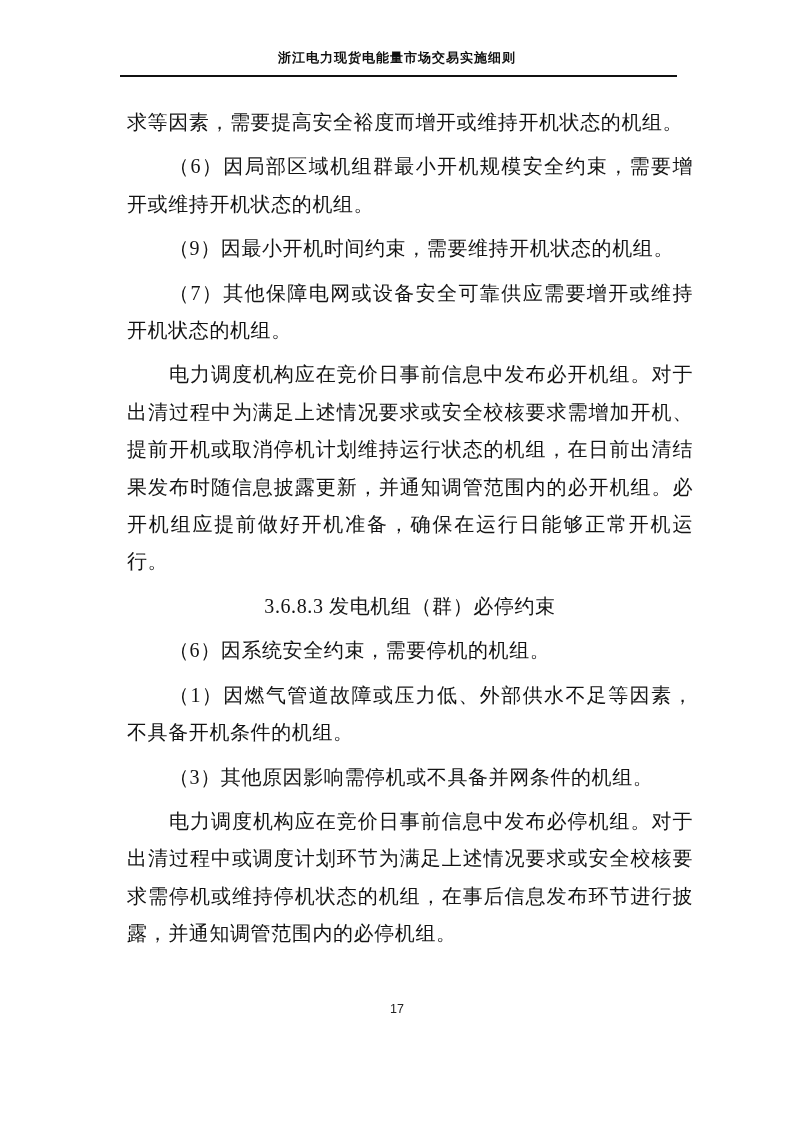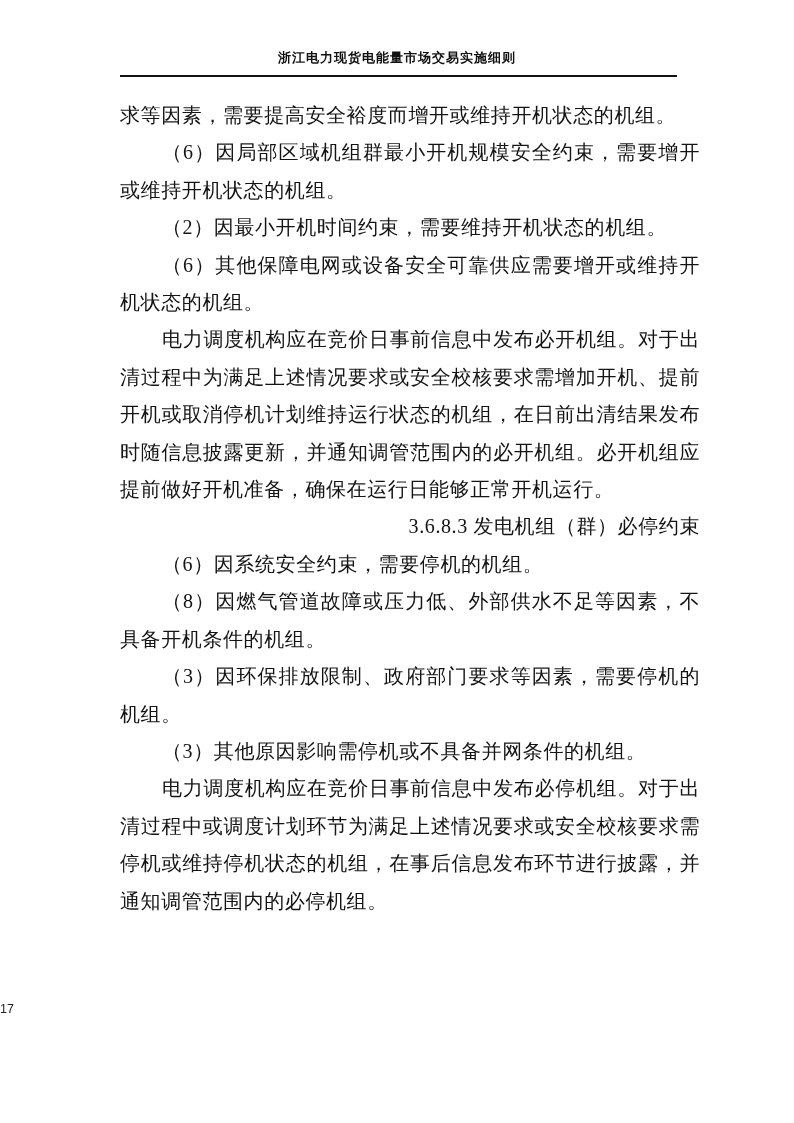--- a/index.html
+++ b/index.html
@@ -46,65 +46,64 @@
     width: 580px;
     font-size: 20px;
     line-height: 37.4px;
     letter-spacing: 0.6px;
     text-align: justify;
     text-justify: inter-character;
     word-break: break-all;
     color: #141414;
   }
   .para {
-    margin: 0;
+    margin: 7px;
     padding: 0;
     text-indent: 42px;
   }
   .para.continuation {
     text-indent: 0;
   }
   .para.heading {
     text-indent: 0;
-    text-align: right;
+    text-align: center;
   }
   
   .footer {
     position: absolute;
     top: 999px;
     left: 0;
     width: 100%;
-    text-align: left;
+    text-align: center;
   }
   .page-number {
     font-family: "Liberation Sans", "DejaVu Sans", sans-serif;
     font-size: 12.5px;
     color: #222222;
   }
 </style>
 </head>
 <body>
 
 <div class="page">
 
   <div class="header">
     <span class="header-title">浙江电力现货电能量市场交易实施细则</span>
   </div>
   <div class="header-rule"></div>
 
   <div class="doc-body">
     <p class="para continuation">求等因素，需要提高安全裕度而增开或维持开机状态的机组。</p>
     <p class="para">（6）因局部区域机组群最小开机规模安全约束，需要增开或维持开机状态的机组。</p>
-    <p class="para">（2）因最小开机时间约束，需要维持开机状态的机组。</p>
-    <p class="para">（6）其他保障电网或设备安全可靠供应需要增开或维持开机状态的机组。</p>
+    <p class="para">（9）因最小开机时间约束，需要维持开机状态的机组。</p>
+    <p class="para">（7）其他保障电网或设备安全可靠供应需要增开或维持开机状态的机组。</p>
     <p class="para">电力调度机构应在竞价日事前信息中发布必开机组。对于出清过程中为满足上述情况要求或安全校核要求需增加开机、提前开机或取消停机计划维持运行状态的机组，在日前出清结果发布时随信息披露更新，并通知调管范围内的必开机组。必开机组应提前做好开机准备，确保在运行日能够正常开机运行。</p>
     <p class="para heading">3.6.8.3 发电机组（群）必停约束</p>
     <p class="para">（6）因系统安全约束，需要停机的机组。</p>
-    <p class="para">（8）因燃气管道故障或压力低、外部供水不足等因素，不具备开机条件的机组。</p>
-    <p class="para">（3）因环保排放限制、政府部门要求等因素，需要停机的机组。</p>
+    <p class="para">（1）因燃气管道故障或压力低、外部供水不足等因素，不具备开机条件的机组。</p>
     <p class="para">（3）其他原因影响需停机或不具备并网条件的机组。</p>
     <p class="para">电力调度机构应在竞价日事前信息中发布必停机组。对于出清过程中或调度计划环节为满足上述情况要求或安全校核要求需停机或维持停机状态的机组，在事后信息发布环节进行披露，并通知调管范围内的必停机组。</p>
   </div>
 
   <div class="footer">
     <span class="page-number">17</span>
   </div>
 
 </div>
 

